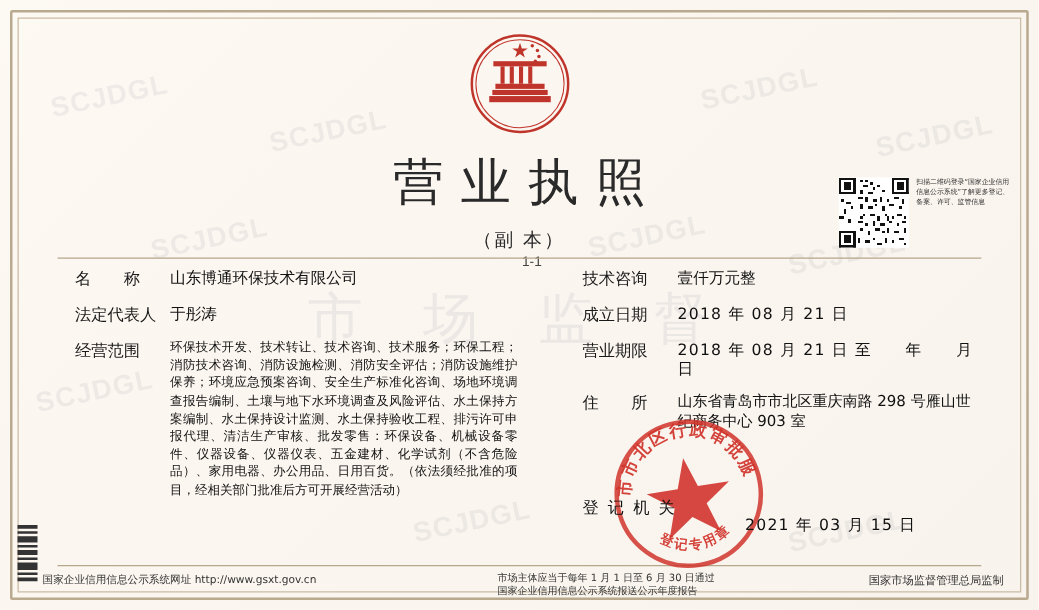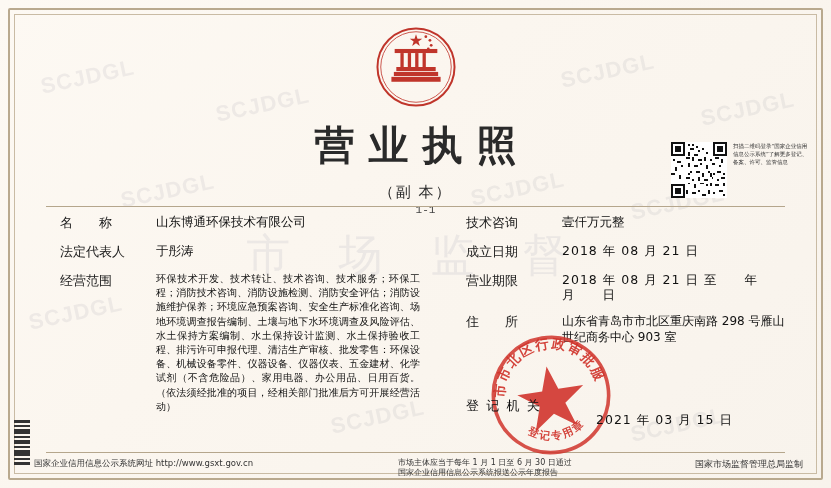--- a/index.html
+++ b/index.html
@@ -56,37 +56,37 @@
     position:absolute;left:50%;top:26px;transform:translateX(-50%);
     width:82px;height:82px;
   }
   
   .title{
     position:absolute;left:0;right:0;top:118px;
     text-align:center;
   }
   .title .main{
     font-family:"DejaVu Sans", sans-serif;
-    font-weight:bold;
+    font-weight:normal;
     font-size:40px;
     letter-spacing:14px;
     color:#2a2a2a;
     text-indent:14px;
   }
   .title .sub{
     margin-top:10px;
     font-size:15px;
     color:#2a2a2a;
     letter-spacing:2px;
   }
   .title .subno{
     margin-top:2px;
     font-size:11px;
     color:#444;
-    font-family:Liberation Mono, monospace;
+    font-family:Liberation Sans, sans-serif;
     padding-left:20px;
   }
   
   .code-block{
     position:absolute;left:78px;top:128px;width:215px;text-align:center;
   }
   .code-block .label{
     font-size:14px;letter-spacing:2px;color:#222;font-weight:bold;
     font-family:"DejaVu Sans", sans-serif;
   }
@@ -116,21 +116,20 @@
   .fields{
     position:absolute;left:60px;top:214px;width:360px;
   }
   .fields-right{
     position:absolute;left:466px;top:214px;width:320px;
   }
   .row{
     display:flex;
     margin-bottom:11px;
     align-items:flex-start;
-    gap:20px;
   }
   .row .k{
     flex:0 0 76px;
     font-size:13px;
     color:#1a1a1a;
     font-family:"DejaVu Sans", sans-serif;
     letter-spacing:0px;
     display:flex;justify-content:space-between;
   }
   .row .v{

